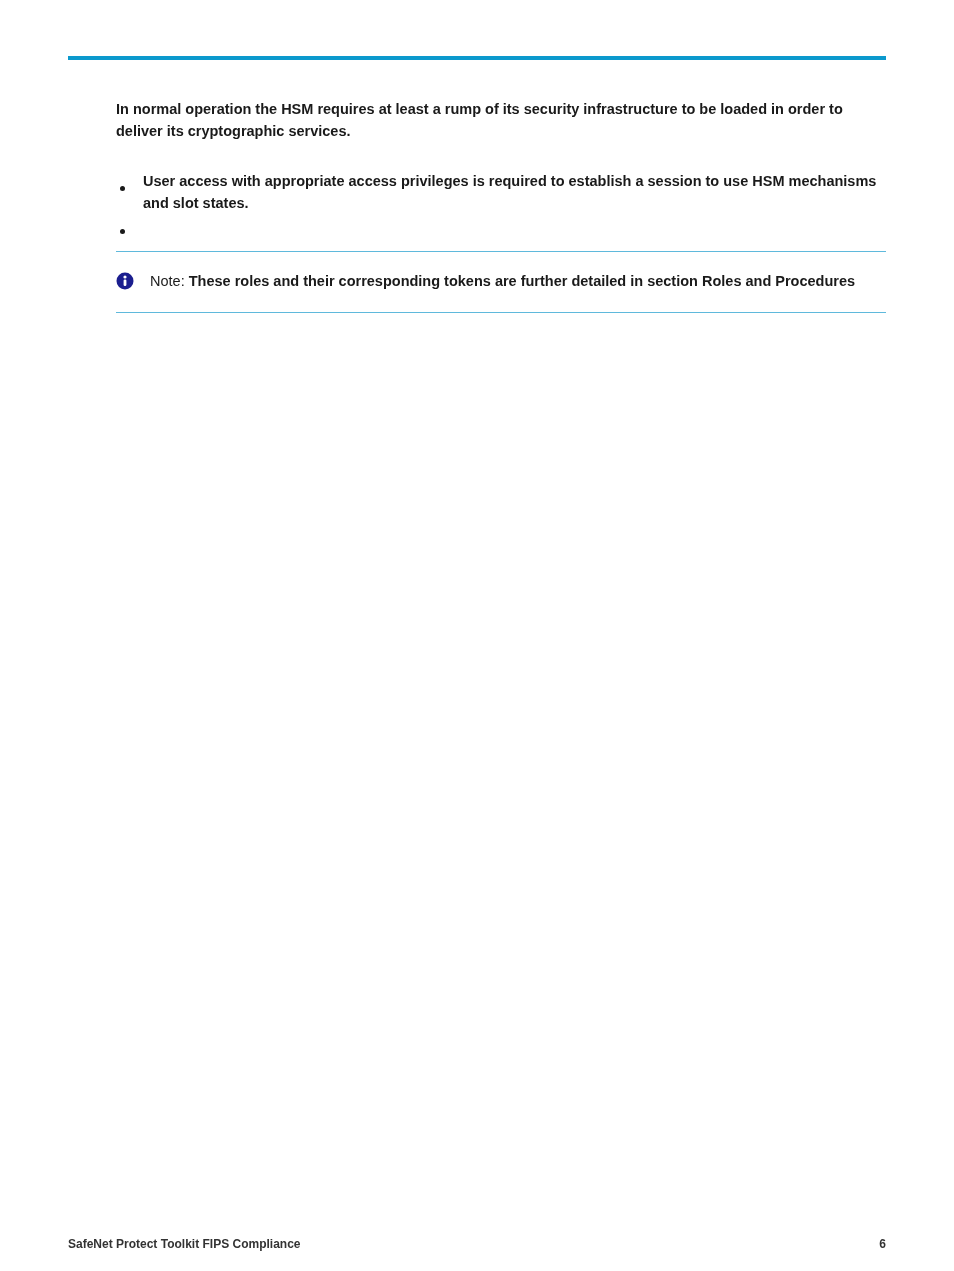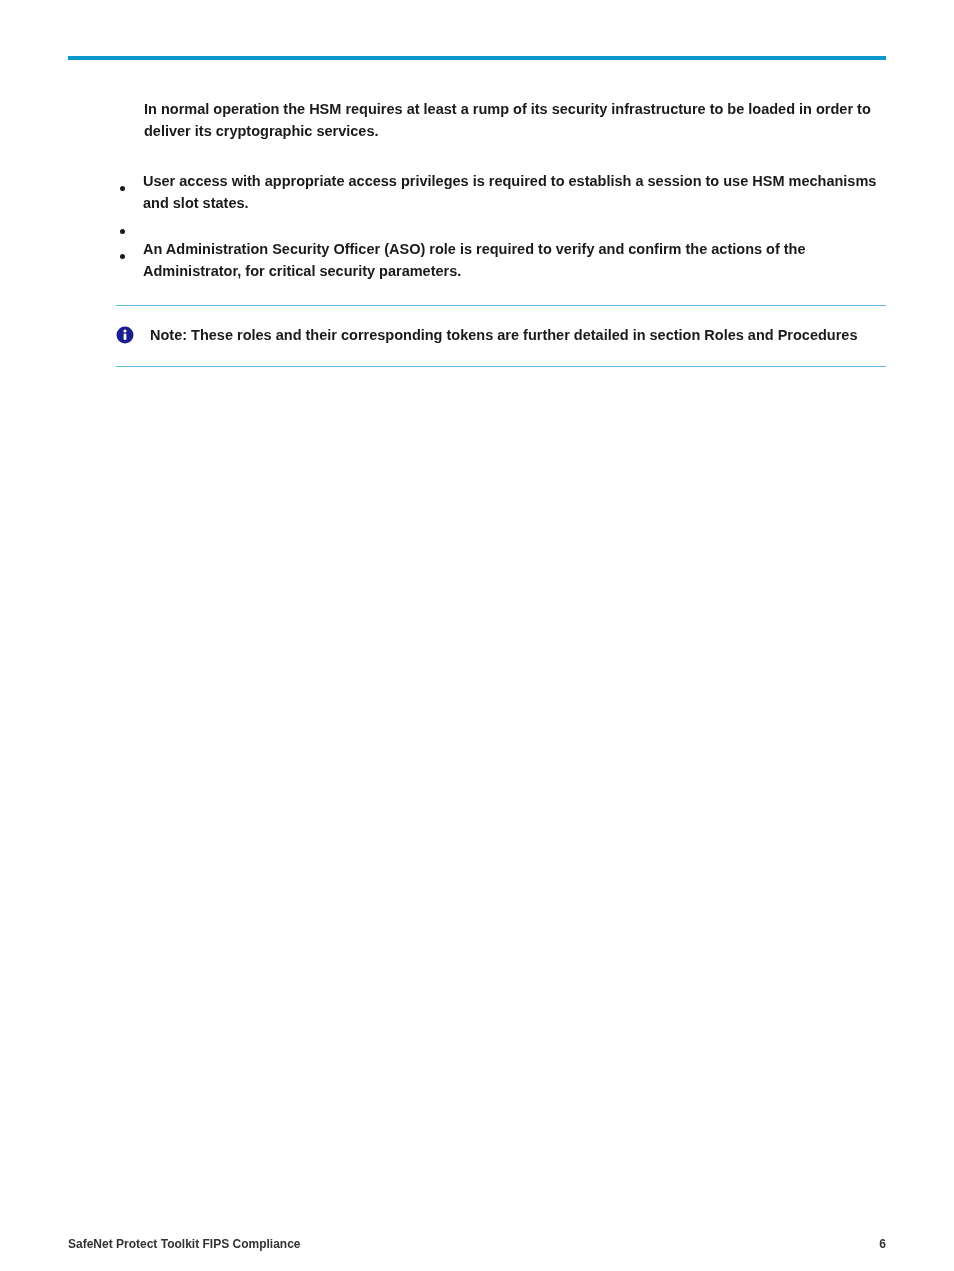--- a/index.html
+++ b/index.html
@@ -12,21 +12,21 @@
   }
   .page {
     padding: 56px 68px 40px 68px;
   }
   .top-rule {
     height: 4px;
     background: #0b99cd;
     margin-bottom: 38px;
   }
   .intro-block {
-    margin-left: 76px;
+    margin-left: 48px;
     margin-bottom: 28px;
   }
   .intro-text {
     font-size: 14.5px;
     line-height: 1.55;
     color: #1a1a1a;
     font-weight: 600;
   }
   .bullet-list {
     margin-left: 48px;
@@ -71,21 +71,21 @@
   .note-icon {
     flex: 0 0 auto;
     margin-right: 16px;
     margin-top: 2px;
   }
   .note-text-wrap {
     flex: 1;
   }
   .note-label {
     font-size: 14.5px;
-    font-weight: 700;
+    font-weight: 400;
     color: #1a1a1a;
   }
   .note-text {
     font-size: 14.5px;
     line-height: 1.55;
     color: #1a1a1a;
     font-weight: 600;
   }
   .footer {
     position: absolute;
@@ -113,24 +113,20 @@
   </div>
 
   <div class="bullet-list">
     <div class="bullet">
       <span class="bullet-dot"></span>
       <span class="bullet-text">User access with appropriate access privileges is required to establish a session to use HSM mechanisms and slot states.</span>
     </div>
     <div class="bullet">
       <span class="bullet-dot"></span>
     </div>
-    <div class="bullet">
-      <span class="bullet-dot"></span>
-      <span class="bullet-text">An Administration Security Officer (ASO) role is required to verify and confirm the actions of the Administrator, for critical security parameters.</span>
-    </div>
   </div>
 
   <div class="note-box">
     <div class="note-rule"></div>
     <div class="note-body">
       <span class="note-icon">
         <svg width="18" height="18" viewBox="0 0 18 18">
           <circle cx="9" cy="9" r="8.5" fill="#1b1e8f"></circle>
           <circle cx="9" cy="5" r="1.6" fill="#ffffff"></circle>
           <rect x="7.6" y="7.6" width="2.8" height="6.4" rx="1.2" fill="#ffffff"></rect>

